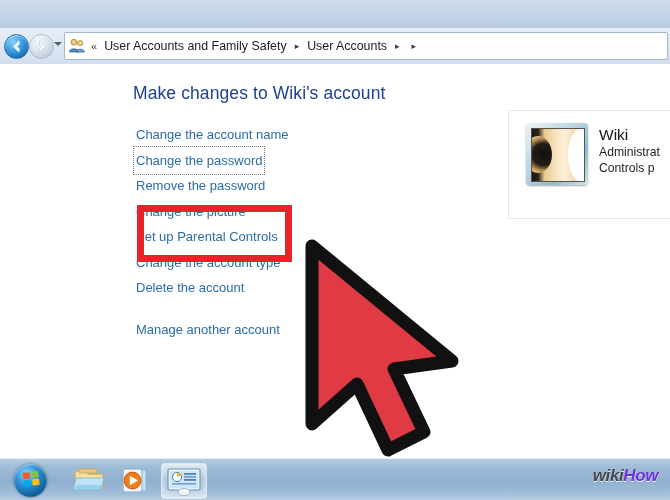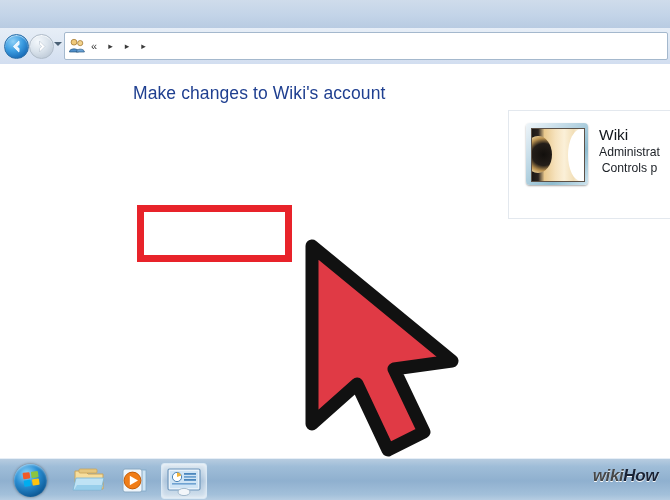--- a/index.html
+++ b/index.html
@@ -195,21 +195,20 @@
     font-size: 15.5px;
     color: #12161c;
     line-height: 19px;
     white-space: nowrap;
   }
   .acct-sub {
     font-size: 12.2px;
     color: #1c2026;
     line-height: 16px;
     white-space: nowrap;
-    text-align: center;
   }
 
   
   .red-box {
     position: absolute;
     left: 137px; top: 141px;
     width: 155px; height: 57px;
     border: 7px solid #e8232a;
     box-sizing: border-box;
     background: transparent;
@@ -258,21 +257,21 @@
   .wikihow {
     position: absolute;
     right: 12px; top: 466px;
     font-size: 17px;
     font-weight: bold;
     font-style: italic;
     letter-spacing: -.4px;
     opacity: .93;
   }
   .wikihow .wk { color: #3f3f3f; text-shadow: 0 1px 0 #ffffff; }
-  .wikihow .hw { color: #0f172a; text-shadow: 0 1px 0 #ffffff; }
+  .wikihow .hw { color: #6d28d9; text-shadow: 0 1px 0 #ffffff; }
 </style>
 </head>
 <body>
 
 <div id="screen">
 
   <div class="chrome-top"></div>
 
   <div class="navbar">
 
@@ -295,31 +294,43 @@
       <div class="addr-inner">
         <div class="addr-icon">
           <svg width="18" height="18" viewBox="0 0 18 18">
             <circle cx="6" cy="5.2" r="2.9" fill="#f0c97a" stroke="#9b6f27" stroke-width=".7"></circle>
             <path d="M1.4 15 C1.4 10.8 10.6 10.8 10.6 15 Z" fill="#4f8ec9" stroke="#25567f" stroke-width=".7"></path>
             <circle cx="12.2" cy="6.1" r="2.6" fill="#f3d38d" stroke="#9b6f27" stroke-width=".7"></circle>
             <path d="M8.2 15 C8.2 11.2 16.4 11.2 16.4 15 Z" fill="#6aa3d8" stroke="#25567f" stroke-width=".7"></path>
           </svg>
         </div>
         <span class="crumb-chev">«</span>
+        <span class="crumb">User Accounts and Family Safety</span>
         <span class="crumb-sep">▸</span>
+        <span class="crumb">User Accounts</span>
         <span class="crumb-sep">▸</span>
         <span class="crumb-sep">▸</span>
       </div>
     </div>
   </div>
 
   <div class="content">
 
     <div class="page-title">Make changes to Wiki's account</div>
 
+    <div class="link-list">
+      <a href="#" class="acct-link">Change the account name</a>
+      <a href="#" class="acct-link focused">Change the password</a>
+      <a href="#" class="acct-link">Remove the password</a>
+      <a href="#" class="acct-link">Change the picture</a>
+      <a href="#" class="acct-link">Set up Parental Controls</a>
+      <a href="#" class="acct-link">Change the account type</a>
+      <a href="#" class="acct-link">Delete the account</a>
+      <a href="#" class="acct-link spaced">Manage another account</a>
+    </div>
 
     <div class="acct-panel">
       <div class="acct-pic">
         <div class="acct-pic-inner">
           <div class="guitar-hole"></div>
           <div class="guitar-waist"></div>
         </div>
       </div>
       <div class="acct-text">
         <div class="acct-name">Wiki</div>

